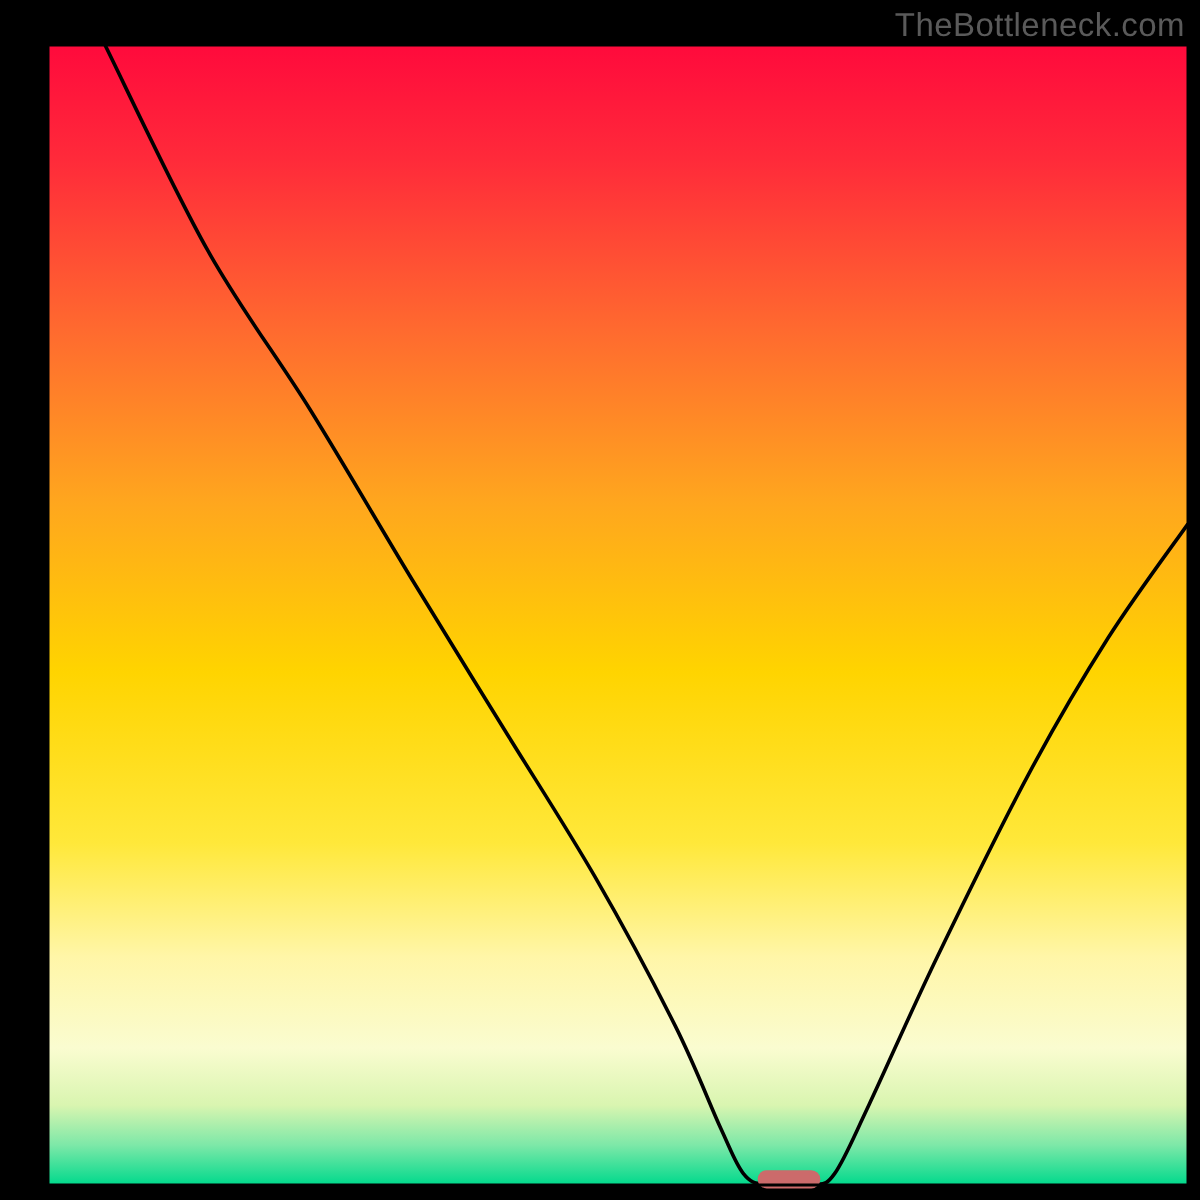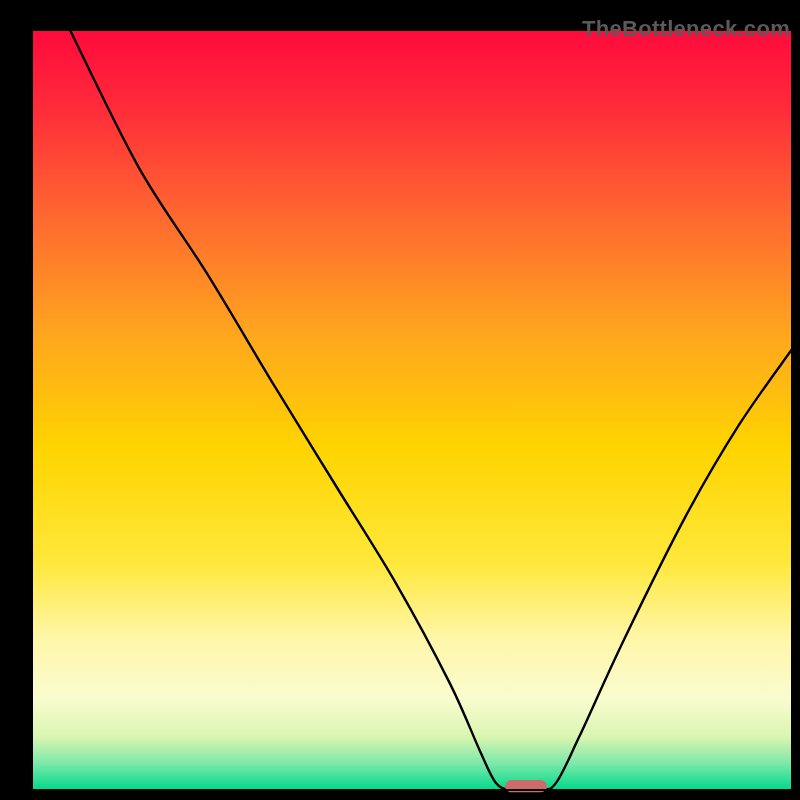--- a/index.html
+++ b/index.html
@@ -16,25 +16,24 @@
     width: 800px;
     height: 800px;
     background: #000;
   }
   .watermark {
     position: absolute;
     top: 4px;
     right: 10px;
     color: #5a5a5a;
     font-size: 22px;
-    font-weight: 700;
+    font-weight: 400;
     letter-spacing: 0.3px;
     z-index: 3;
     user-select: none;
-    margin-top: 12px;
   }
   svg {
     position: absolute;
     top: 0;
     left: 0;
   }
 </style>
 </head>
 <body>
 

